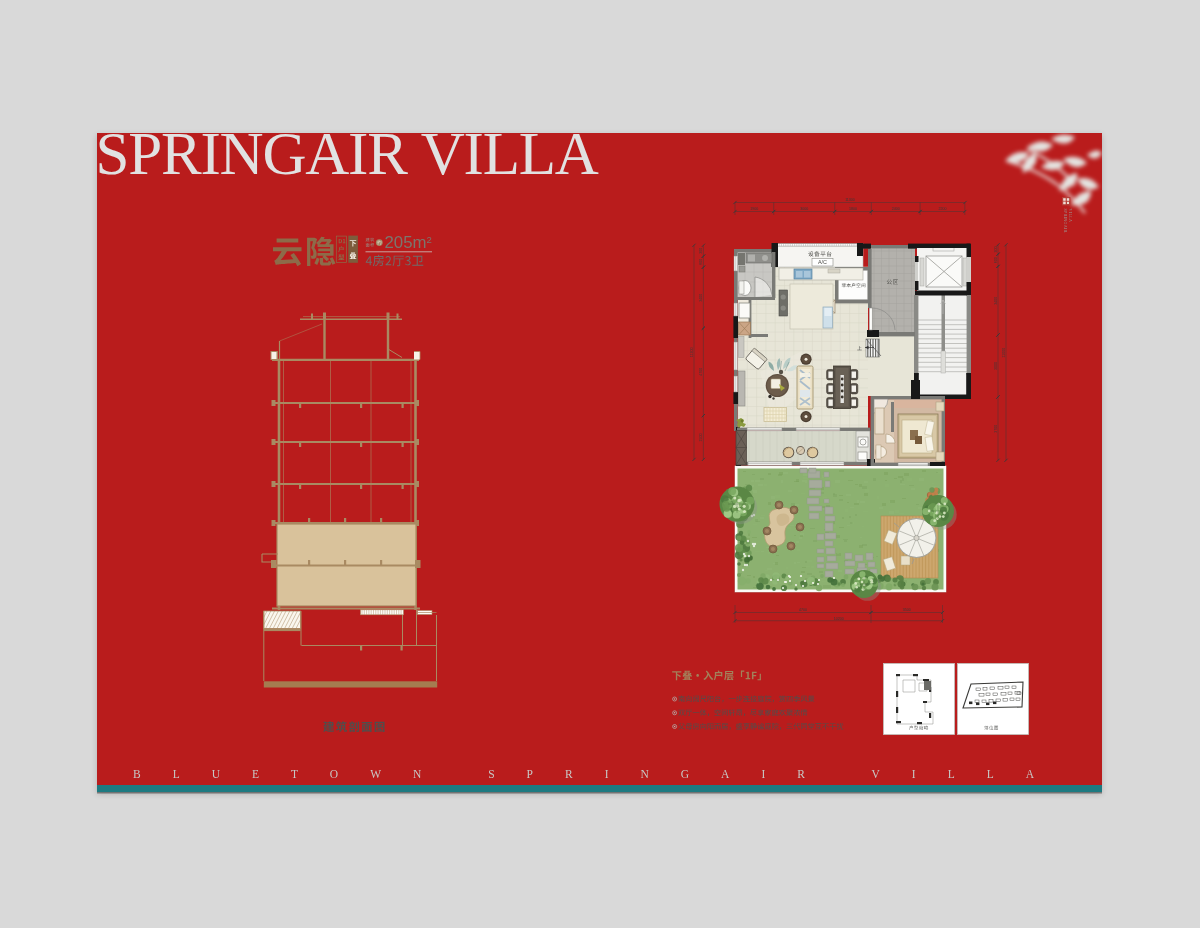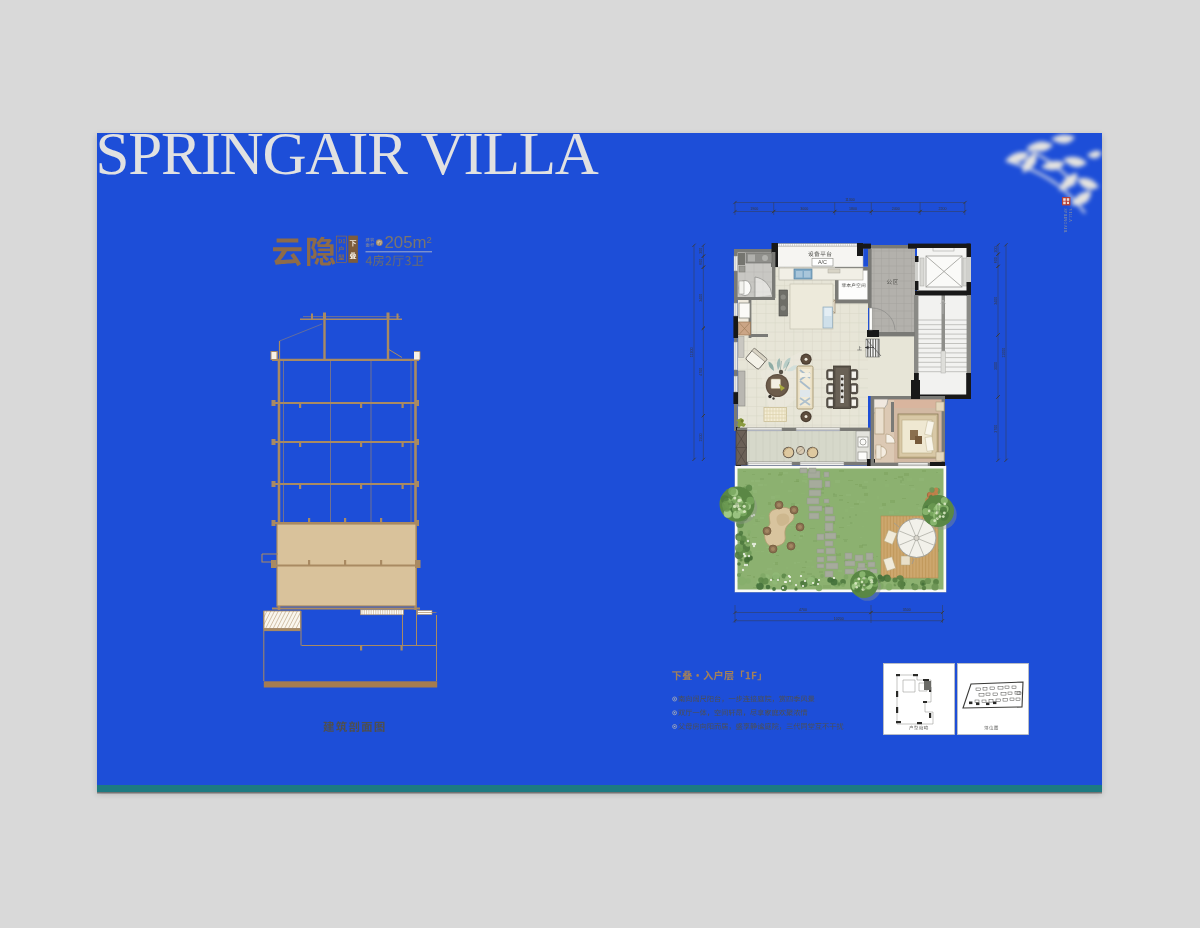--- a/index.html
+++ b/index.html
@@ -1,12 +1,12 @@
 <!DOCTYPE html>
-<html><head><meta charset="utf-8"><style>html,body{margin:0;padding:0;}body{width:1200px;height:928px;background:#d9d9d9;position:relative;overflow:hidden;font-family:"Liberation Sans",sans-serif;}.card{position:absolute;left:97px;top:133px;width:1005px;height:659px;background:#1d4ed8;box-shadow:0 2px 6px rgba(0,0,0,0.18);}</style></head><body>
+<html><head><meta charset="utf-8"><style>html,body{margin:0;padding:0;}body{width:1200px;height:928px;background:#d9d9d9;position:relative;overflow:hidden;font-family:"Liberation Sans",sans-serif;}.card{position:absolute;left:97px;top:133px;width:1005px;height:659px;background:#b91c1c;box-shadow:0 2px 6px rgba(0,0,0,0.18);}</style></head><body>
 <div class="card">
     <div style="position:absolute;left:-1.5px;top:-14.2px;font-family:'Liberation Serif',serif;font-size:61px;color:#e1e1e1;letter-spacing:-1.2px;white-space:nowrap;">SPRINGAIR&nbsp;VILLA</div>
     <svg width="135" height="95" viewBox="0 0 135 95" style="position:absolute;left:870px;top:0">
       <defs>
         <filter id="bl" x="-40%" y="-40%" width="180%" height="180%">
           <feGaussianBlur stdDeviation="2.2"></feGaussianBlur>
         </filter>
       </defs>
       <g fill="#e4e3e0" filter="url(#bl)">
         <path d="M38 28 q10 -12 24 -8 q-6 14 -24 8z"></path>
@@ -1629,13 +1629,14 @@
       <rect x="110" y="38.5" width="3.4" height="2.6" fill="#2a2a28"></rect>
       <rect x="103" y="39.5" width="3.4" height="2.6" fill="#2a2a28"></rect>
       <g transform="translate(101,66.5)">
         <g fill="#6e6e6c">
           <path transform="translate(0.0,0) scale(0.0046,-0.0046)" d="M62 -18 116 -76C178 -2 250 96 307 180L261 233C198 143 117 42 62 -18ZM109 579C165 550 241 503 278 473L323 530C285 560 208 603 152 630ZM41 385C101 358 175 313 212 282L257 339C220 371 143 413 85 437ZM520 651C477 576 398 481 294 412C311 402 334 381 347 366C388 396 425 429 458 463C494 428 537 393 584 362C494 313 392 276 298 255C312 240 329 212 336 193L403 213V-80H474V-37H791V-80H865V219H422C499 245 576 279 648 322C737 269 835 227 927 201C938 219 958 247 974 263C887 285 795 320 711 363C785 415 848 478 891 550L844 579L831 576H553C568 596 582 616 594 636ZM474 23V159H791V23ZM784 517C748 474 701 434 647 399C590 433 539 472 502 511L507 517ZM61 770V703H288V618H361V703H633V618H706V703H941V770H706V840H633V770H361V840H288V770Z"></path>
           <path transform="translate(4.9,0) scale(0.0046,-0.0046)" d="M369 658V585H914V658ZM435 509C465 370 495 185 503 80L577 102C567 204 536 384 503 525ZM570 828C589 778 609 712 617 669L692 691C682 734 660 797 641 847ZM326 34V-38H955V34H748C785 168 826 365 853 519L774 532C756 382 716 169 678 34ZM286 836C230 684 136 534 38 437C51 420 73 381 81 363C115 398 148 439 180 484V-78H255V601C294 669 329 742 357 815Z"></path>
           <path transform="translate(9.8,0) scale(0.0046,-0.0046)" d="M375 279C455 262 557 227 613 199L644 250C588 276 487 309 407 325ZM275 152C413 135 586 95 682 61L715 117C618 149 445 188 310 203ZM84 796V-80H156V-38H842V-80H917V796ZM156 29V728H842V29ZM414 708C364 626 278 548 192 497C208 487 234 464 245 452C275 472 306 496 337 523C367 491 404 461 444 434C359 394 263 364 174 346C187 332 203 303 210 285C308 308 413 345 508 396C591 351 686 317 781 296C790 314 809 340 823 353C735 369 647 396 569 432C644 481 707 538 749 606L706 631L695 628H436C451 647 465 666 477 686ZM378 563 385 570H644C608 531 560 496 506 465C455 494 411 527 378 563Z"></path>
         </g>
       </g>
     </svg>
+    <div style="position:absolute;left:36px;top:635px;font-family:'Liberation Serif',serif;font-size:11.5px;color:#c8c8c6;letter-spacing:32px;white-space:nowrap;">BLUETOWN SPRINGAIR VILLA</div>
     <div style="position:absolute;left:0;bottom:0;width:1005px;height:7.5px;background:#1d7a81;box-shadow:0 1.5px 0 rgba(40,40,40,0.5);"></div>
   </div>
 </body></html>

